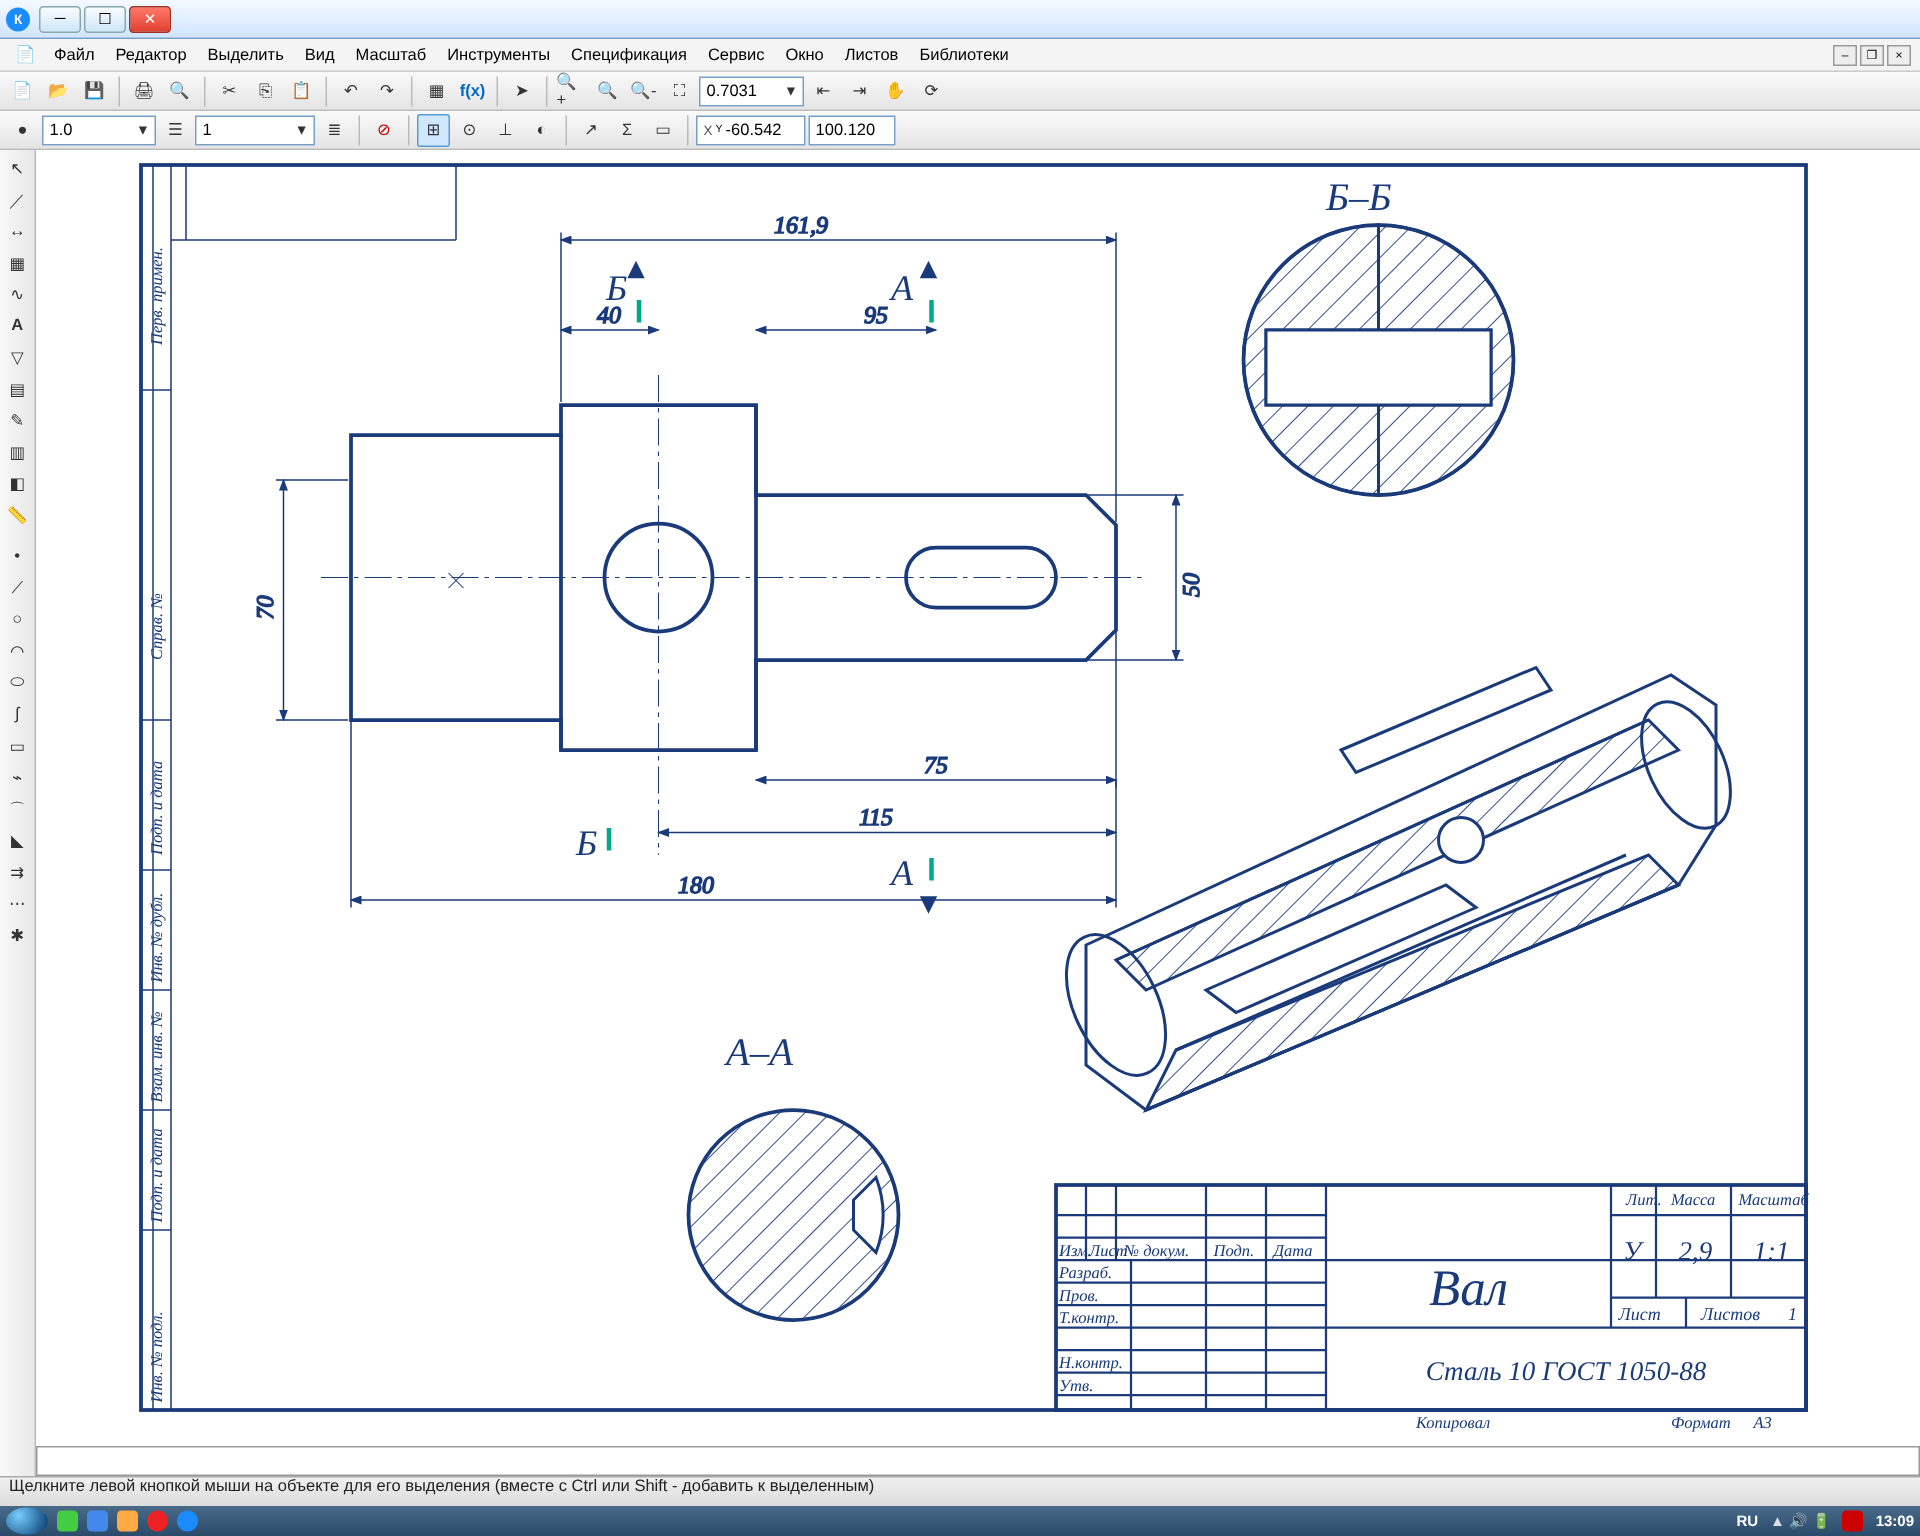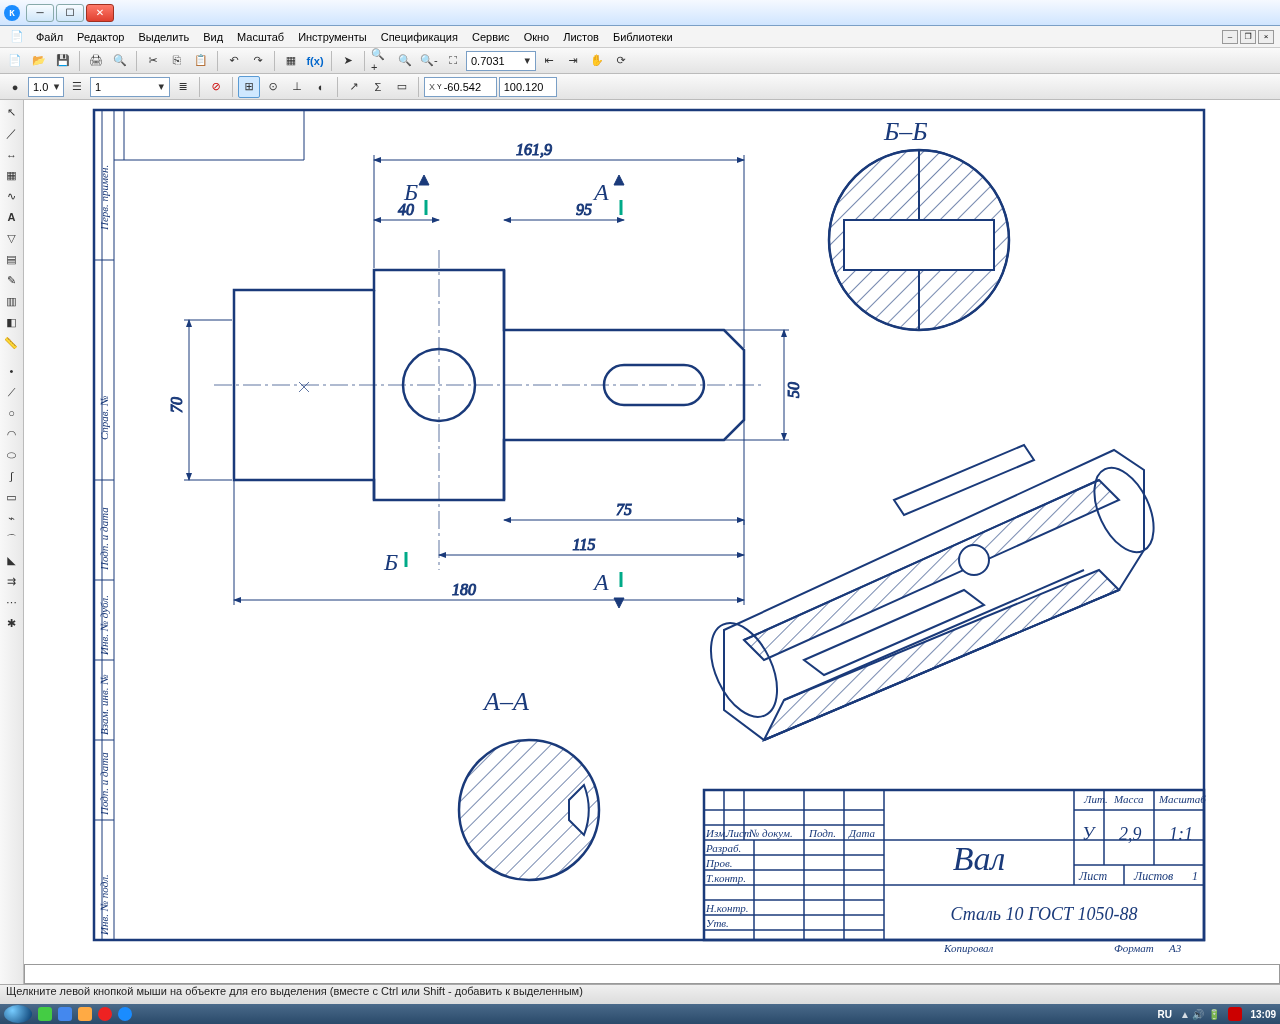--- a/index.html
+++ b/index.html
@@ -115,21 +115,21 @@
     <span class="dd">▾</span>
   </div>
   <div class="tbtn">⇤</div>
   <div class="tbtn">⇥</div>
   <div class="tbtn">✋</div>
   <div class="tbtn">⟳</div>
 </div>
 
 <div class="toolbar">
   <div class="tbtn">●</div>
-  <div class="combo" style="width:36px;">
+  <div class="combo" style="width:76px;">
     <input value="1.0" style="">
     <span class="dd">▾</span>
   </div>
   <div class="tbtn">☰</div>
   <div class="combo" style="width:80px;">
     <input value="1" style="">
     <span class="dd">▾</span>
   </div>
   <div class="tbtn">≣</div>
   <div class="sep"></div>

